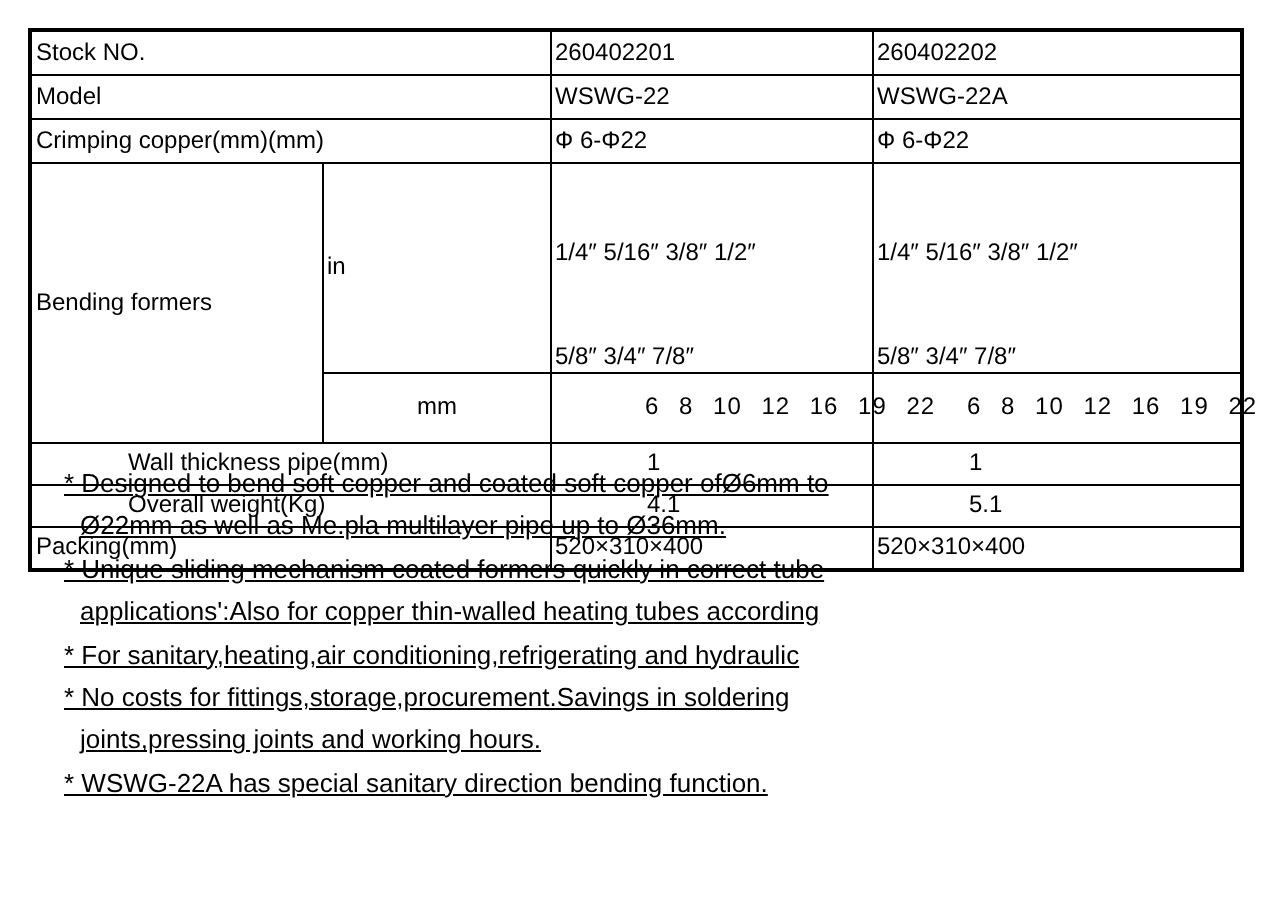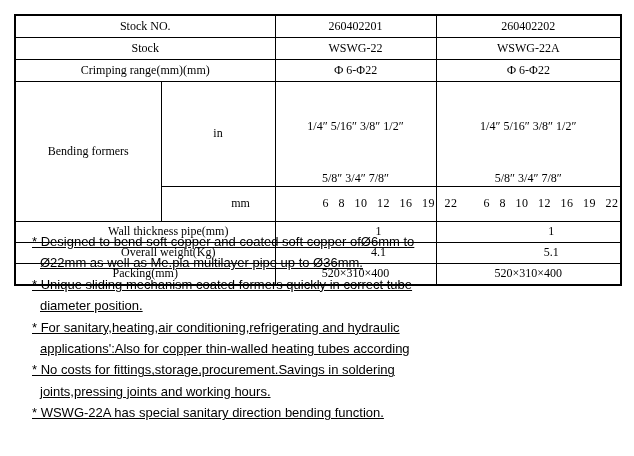--- a/index.html
+++ b/index.html
@@ -16,25 +16,24 @@
     left: 14px;
     top: 14px;
     width: 606px;
     border-collapse: collapse;
     table-layout: fixed;
     border: 2px solid #000000;
     font-size: 12px;
   }
   .spec-table td {
     border: 1px solid #000000;
-    text-align: center;
+    text-align: left;
     vertical-align: middle;
     padding: 0 2px;
     line-height: 15px;
-    font-family: Liberation Serif, serif;
   }
   tr.r-std   td { height: 22px; }
   tr.r-short td { height: 21px; padding-left: 48px; }
   tr.r-in    td { height: 48px; }
   tr.r-mm    td { height: 35px; padding-left: 47px; }
   .mm-vals { word-spacing: 6px; letter-spacing: 0.5px; white-space: nowrap; }
   .in-vals div { line-height: 16px; white-space: nowrap; margin-top: 36px; }
   .notes {
     position: absolute;
     left: 32px;
@@ -59,26 +58,26 @@
     <col style="width:161px">
     <col style="width:185px">
   </colgroup>
   <tbody>
     <tr class="r-std">
       <td colspan="2">Stock NO.</td>
       <td>260402201</td>
       <td>260402202</td>
     </tr>
     <tr class="r-std">
-      <td colspan="2">Stock</td>
+      <td colspan="2">Model</td>
       <td>WSWG-22</td>
       <td>WSWG-22A</td>
     </tr>
     <tr class="r-std">
-      <td colspan="2">Crimping range(mm)(mm)</td>
+      <td colspan="2">Crimping copper(mm)(mm)</td>
       <td>Ф 6-Φ22</td>
       <td>Ф 6-Φ22</td>
     </tr>
     <tr class="r-in">
       <td rowspan="2">Bending formers</td>
       <td>in</td>
       <td class="in-vals">
         <div>1/4″ 5/16″ 3/8″ 1/2″</div>
         <div>5/8″ 3/4″ 7/8″</div>
       </td>
@@ -107,19 +106,18 @@
       <td>520×310×400</td>
       <td>520×310×400</td>
     </tr>
   </tbody>
 </table>
 
 <div class="notes">
   <div class="note-line">* Designed to bend soft copper and coated soft copper ofØ6mm to</div>
   <div class="note-line cont">Ø22mm as well as Me.pla multilayer pipe up to Ø36mm.</div>
   <div class="note-line">* Unique sliding mechanism coated formers quickly in correct tube</div>
-  <div class="note-line cont">diameter position.</div>
+  <div class="note-line cont">applications':Also for copper thin-walled heating tubes according</div>
   <div class="note-line">* For sanitary,heating,air conditioning,refrigerating and hydraulic</div>
-  <div class="note-line cont">applications':Also for copper thin-walled heating tubes according</div>
   <div class="note-line">* No costs for fittings,storage,procurement.Savings in soldering</div>
   <div class="note-line cont">joints,pressing joints and working hours.</div>
   <div class="note-line">* WSWG-22A has special sanitary direction bending function.</div>
 </div>
 
 </body></html>

